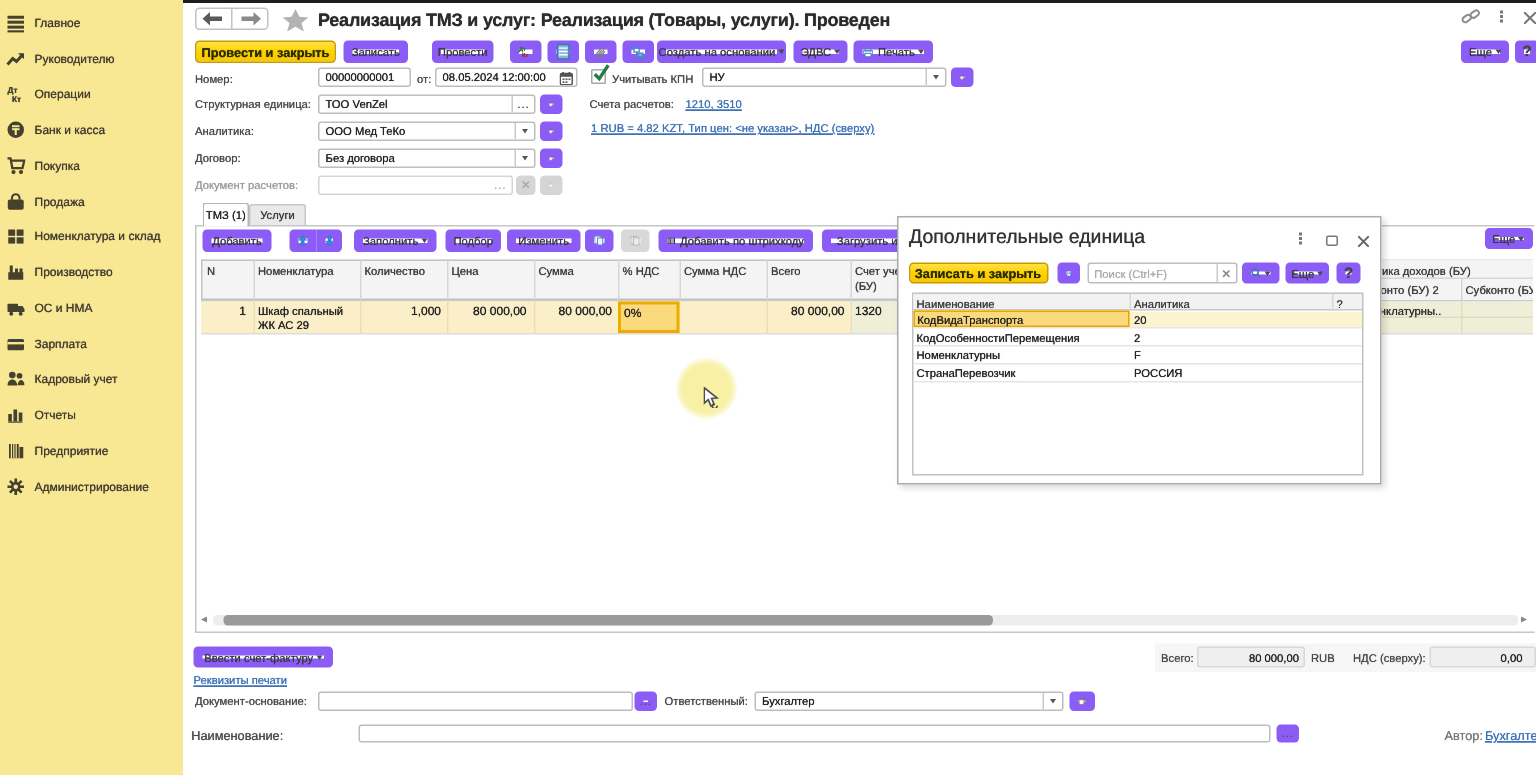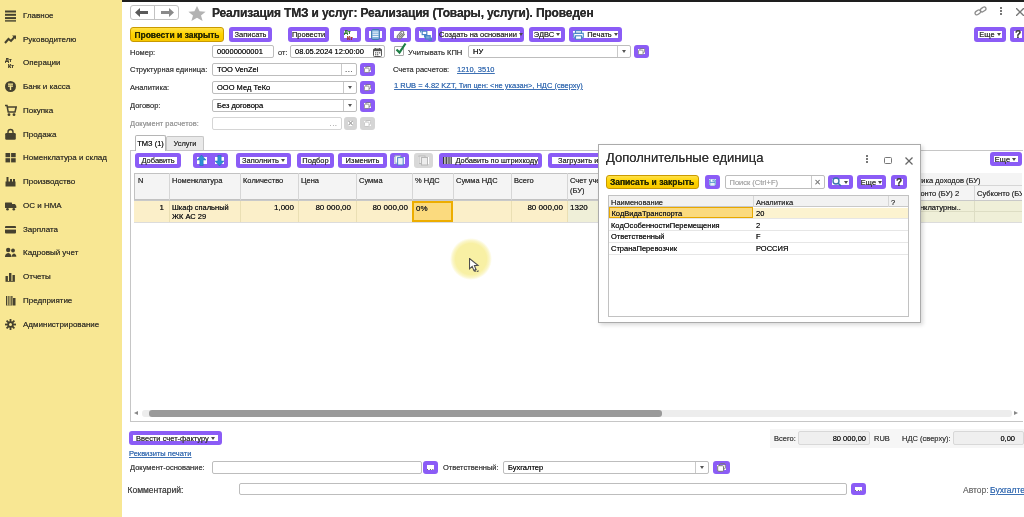--- a/index.html
+++ b/index.html
@@ -4,21 +4,21 @@
 <style>
 * { margin:0; padding:0; box-sizing:border-box; }
 html,body { overflow:hidden; } body { font-family:"Liberation Sans", sans-serif; }
 #app { position:relative; width:1024px; height:517px; background:#fff; overflow:hidden;
   font-family:"Liberation Sans", sans-serif; font-size:7.5px; color:#333; text-shadow:0 0 0.45px; }
 .abs { position:absolute; }
 .sidebar { position:absolute; left:0; top:0; width:122px; height:517px; background:#F8E793; }
 .mitem { position:absolute; left:0; width:122px; height:24px; display:flex; align-items:center; color:#403D2F; font-size:8px; }
 .mitem svg { margin-left:4px; }
 .mitem .t { margin-left:6px; white-space:nowrap; }
-.btn { position:absolute; background:#fff; border:4px solid #8b5cf6; border-radius:3px;
+.btn { position:absolute; background:#fff; border:6px solid #8b5cf6; border-radius:3px;
   display:flex; align-items:center; justify-content:center; font-size:7.5px; color:#3a3a3a; white-space:nowrap; }
 .btn-y { position:absolute; background:linear-gradient(#FFE14A,#FFD400 45%,#F7C800); border:1px solid #C99A00; border-radius:3px;
   display:flex; align-items:center; justify-content:center; font-size:8.5px; font-weight:bold; color:#2b2b00; white-space:nowrap; }
 .fld { position:absolute; background:#fff; border:1px solid #BDBDBD; border-radius:2px; font-size:7.5px; color:#222;
   display:flex; align-items:center; padding-left:4px; white-space:nowrap; overflow:hidden; }
 .lbl { position:absolute; font-size:7.5px; color:#4a4a4a; white-space:nowrap; }
 .lnk { position:absolute; font-size:7.5px; color:#3F72B5; text-decoration:underline; white-space:nowrap; }
 .caret { display:inline-block; width:0; height:0; border-left:2.5px solid transparent; border-right:2.5px solid transparent; border-top:3.5px solid #4a4a4a; }
 .hdrcell { position:absolute; font-size:7.5px; color:#3c3c3c; line-height:9.5px; }
 </style>
@@ -461,21 +461,21 @@
           <span class="caret" style="border-top-color:#555"></span>
         </div></div>
   <div class="btn" style="left:713px;top:460.5px;width:17px;height:13.5px">
         <svg width="9" height="9" viewBox="0 0 9 9">
           <g fill="none" stroke="#777" stroke-width="1">
             <rect x="2.5" y="0.7" width="5.8" height="5.2" rx="1"></rect>
             <rect x="0.7" y="2.7" width="5.8" height="5.6" rx="1" fill="#fff"></rect>
           </g>
         </svg>
       </div>
-  <div class="lbl" style="left:127.5px;top:485px;font-size:8.5px">Комментарий:</div>
+  <div class="lbl" style="left:127.5px;top:485px;font-size:8.5px">Наименование:</div>
   <div class="fld" style="left:239px;top:482.5px;width:608px;height:12.5px"></div>
   <div class="btn" style="left:851px;top:482.5px;width:15px;height:12.5px;color:#555;font-size:8px;letter-spacing:0.5px">...</div>
   <div class="lbl" style="left:963px;top:485px;font-size:8.5px;color:#777">Автор:</div>
   <div class="lnk" style="left:990px;top:485px;font-size:8.5px">Бухгалтер</div>
   </div>
 
   <div class="abs" style="left:450px;top:238px;width:42px;height:42px;border-radius:50%;background:radial-gradient(closest-side,#F8F0A4 0%,#F8F0A4 74%,rgba(248,240,164,0.6) 88%,rgba(248,240,164,0) 100%)"></div>
   <svg class="abs" style="left:469px;top:258px" width="12" height="14" viewBox="0 0 12 14">
       <path d="M0.5 0.5 L0.5 10.8 L3.2 8.4 L4.9 12.6 L7.1 11.7 L5.4 7.6 L9 7.3 Z" fill="#fff" stroke="#4e4e4e" stroke-width="1.1"></path>
       <path d="M7.2 11.2 a1.6 1.6 0 1 0 1.8 1.2" fill="none" stroke="#4e4e4e" stroke-width="1.1"></path>
@@ -517,20 +517,20 @@
   <div class="abs" style="left:887.9px;top:196px;width:1px;height:10.5px;background:#D6D6D6"></div>
   <div class="abs" style="left:608.5px;top:207.5px;width:299.5px;height:10.5px;background:#FCF3D0"></div>
   <div class="abs" style="left:608.5px;top:206.5px;width:144px;height:11.2px;background:#FBDA7E;border:1.5px solid #E8A800">
         <span style="position:absolute;left:2px;top:1.5px;color:#222;white-space:nowrap">КодВидаТранспорта</span>
       </div>
   <div class="abs" style="left:756px;top:209px;color:#222">20</div>
   <div class="abs" style="left:608.5px;top:218px;width:299.5px;height:1px;background:#E6E6E6"></div>
   <div class="abs" style="left:611px;top:220.5px;color:#222">КодОсобенностиПеремещения</div>
   <div class="abs" style="left:756px;top:220.5px;color:#222">2</div>
   <div class="abs" style="left:608.5px;top:229.5px;width:299.5px;height:1px;background:#E6E6E6"></div>
-  <div class="abs" style="left:611px;top:232px;color:#222">Ответственный</div>
+  <div class="abs" style="left:611px;top:232px;color:#222">Номенклатурны</div>
   <div class="abs" style="left:756px;top:232px;color:#222">F</div>
   <div class="abs" style="left:608.5px;top:241.5px;width:299.5px;height:1px;background:#E6E6E6"></div>
   <div class="abs" style="left:611px;top:244px;color:#222">СтранаПеревозчик</div>
   <div class="abs" style="left:756px;top:244px;color:#222">РОССИЯ</div>
   <div class="abs" style="left:608.5px;top:253.5px;width:299.5px;height:1px;background:#E6E6E6"></div>
   </div>
 </div>
 
 </body></html>

